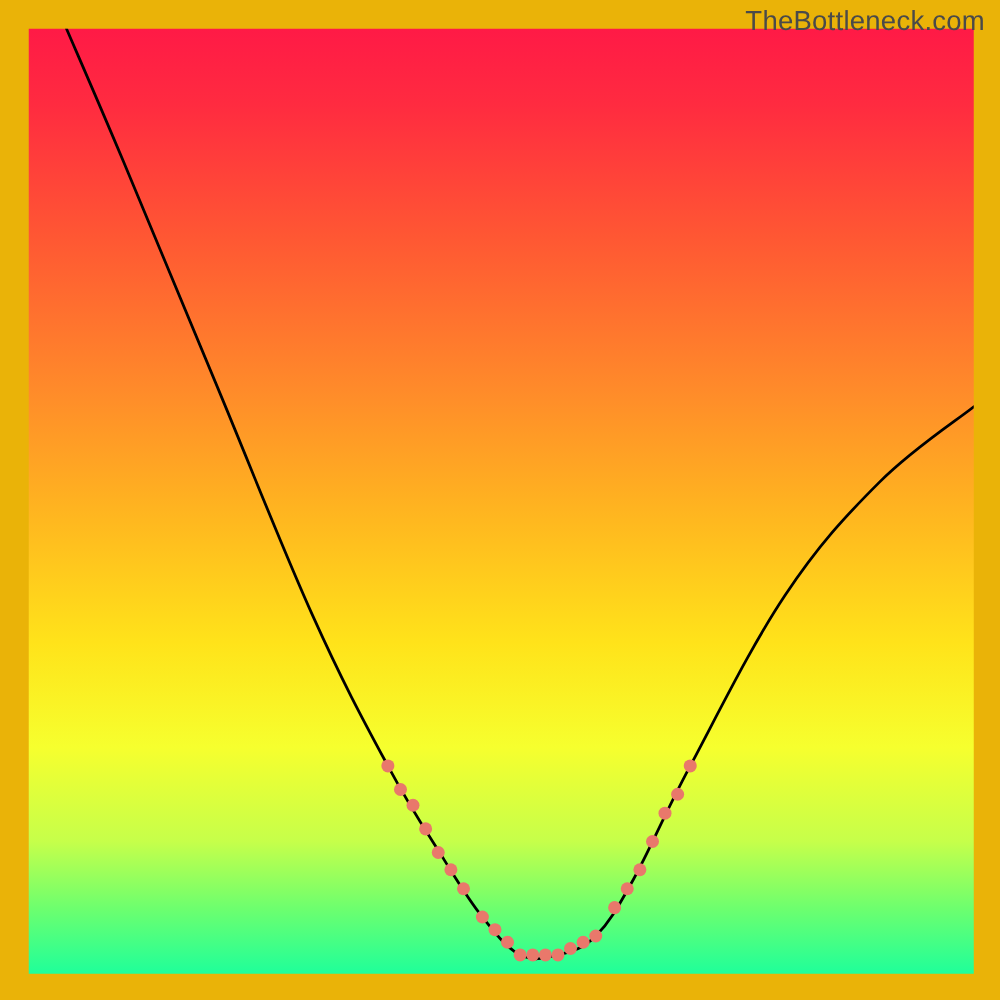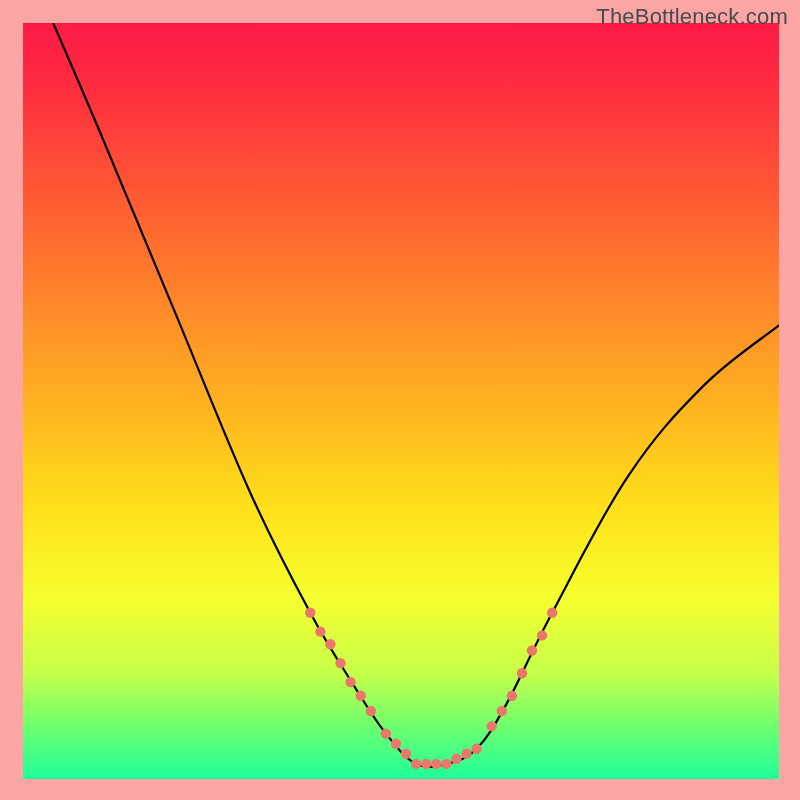--- a/index.html
+++ b/index.html
@@ -8,21 +8,21 @@
     background: #000;
     width: 800px;
     height: 800px;
     overflow: hidden;
     font-family: Arial, Helvetica, sans-serif;
   }
   .frame {
     position: relative;
     width: 800px;
     height: 800px;
-    background: #fca5a5;
+    background: #eab308;
   }
   .watermark {
     position: absolute;
     top: 4px;
     right: 12px;
     color: #4a4a4a;
     font-size: 22px;
     font-weight: 500;
     letter-spacing: 0.2px;
     z-index: 3;

